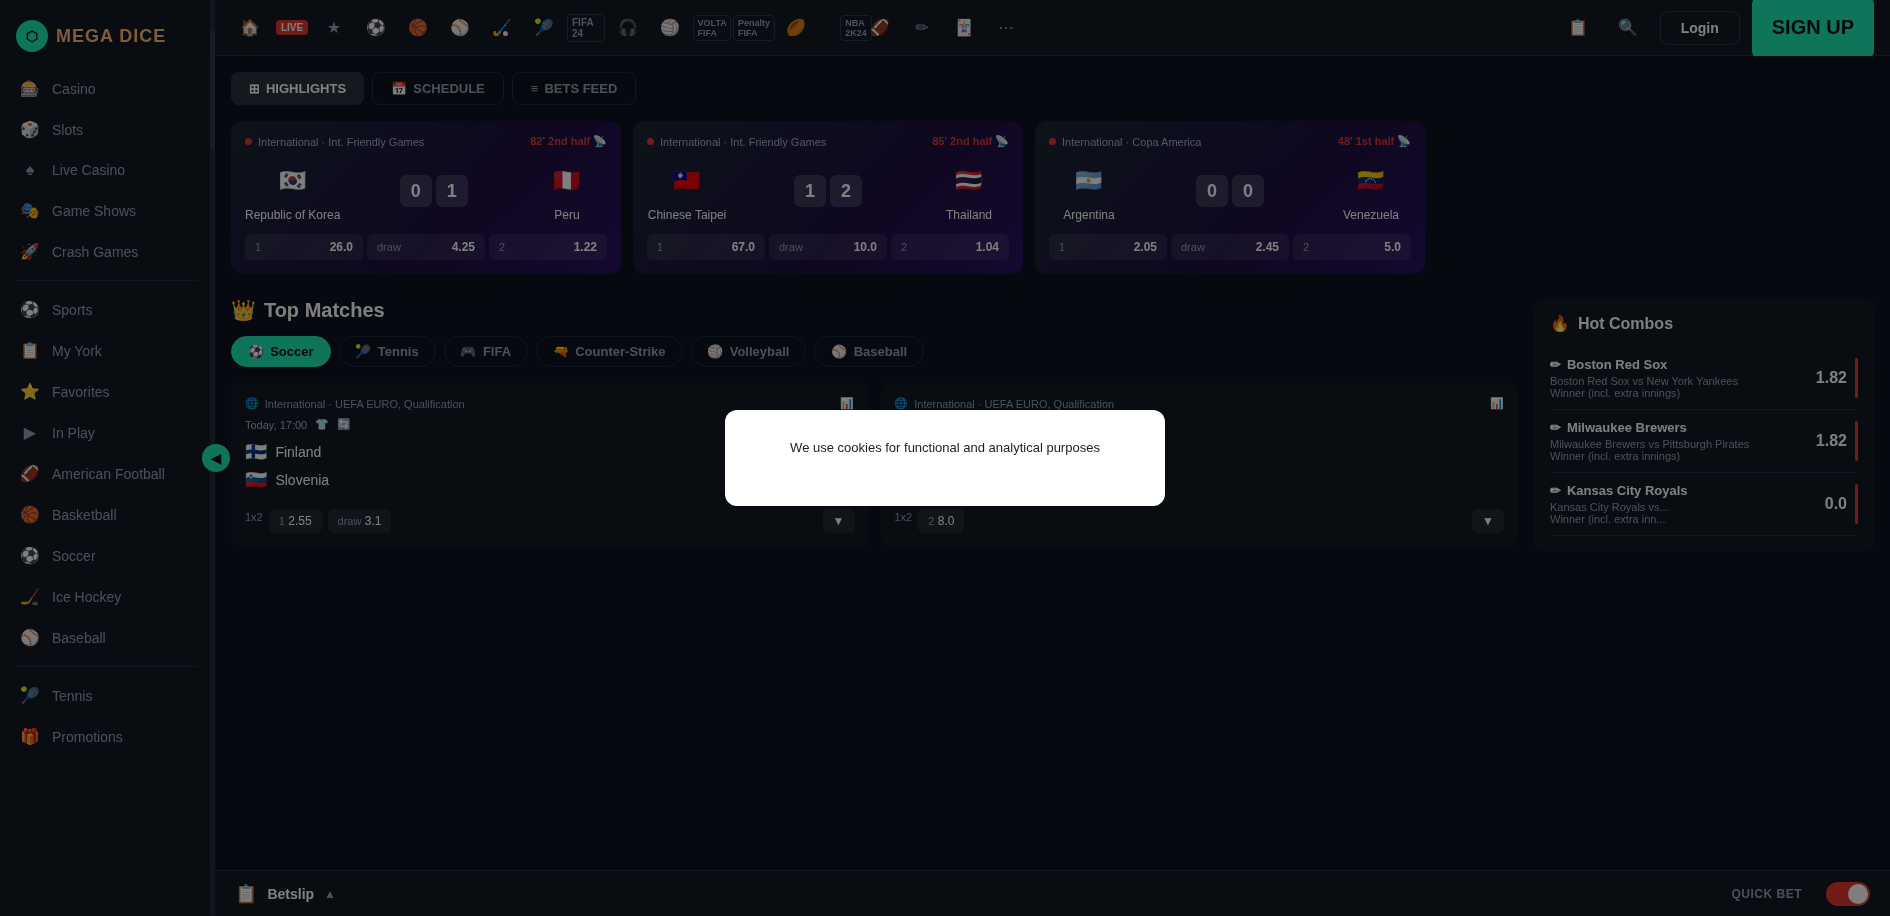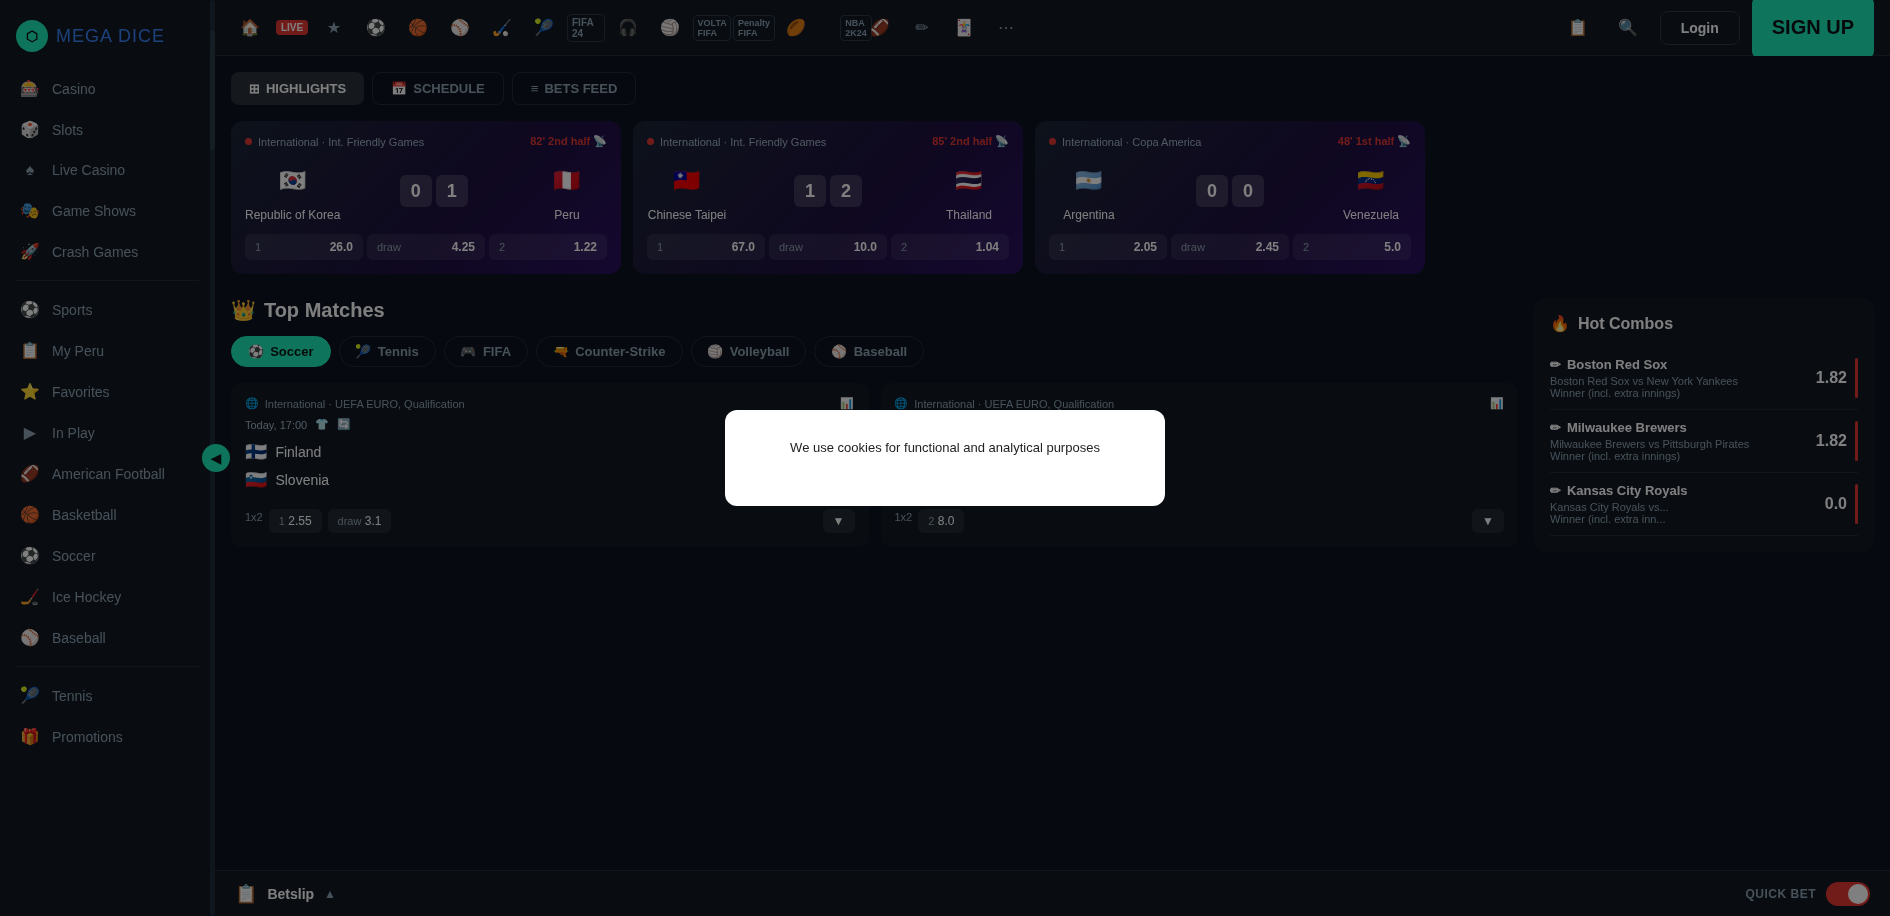--- a/index.html
+++ b/index.html
@@ -5,21 +5,21 @@
     * { margin: 0; padding: 0; box-sizing: border-box; }
     body { background: #0d1117; color: #fff; font-family: 'Segoe UI', Arial, sans-serif; width: 1890px; height: 916px; overflow: hidden; }
 
     
     #sidebar {
       position: fixed; left: 0; top: 0; width: 215px; height: 100%; background: #131a25; z-index: 10;
       display: flex; flex-direction: column; padding: 12px 0;
     }
     .sidebar-logo { padding: 8px 16px 16px; display: flex; align-items: center; gap: 8px; }
     .sidebar-logo-icon { width: 32px; height: 32px; background: #1de9b6; border-radius: 50%; display: flex; align-items: center; justify-content: center; font-size: 14px; color: #0d1117; font-weight: bold; }
-    .sidebar-logo-text { font-size: 18px; font-weight: 400; color: #3b82f6; letter-spacing: 1px; }
+    .sidebar-logo-text { font-size: 18px; font-weight: 700; color: #fdba74; letter-spacing: 1px; }
     .sidebar-item {
       display: flex; align-items: center; gap: 12px; padding: 11px 20px; cursor: pointer;
       font-size: 14px; color: #8fa3b3; transition: color 0.2s;
     }
     .sidebar-item-icon { font-size: 16px; width: 20px; text-align: center; }
     .sidebar-divider { border: none; border-top: 1px solid #1e2d3d; margin: 8px 16px; }
     .sidebar-toggle {
       position: absolute; right: -15px; top: 50%; transform: translateY(-50%);
       width: 28px; height: 28px; background: #1de9b6; border-radius: 50%; display: flex;
       align-items: center; justify-content: center; cursor: pointer; color: #0d1117; font-size: 14px; z-index: 20;
@@ -140,21 +140,21 @@
     
     .betslip-bar {
       position: fixed; bottom: 0; right: 0; width: calc(100% - 215px); background: #131a25;
       height: 46px; display: flex; align-items: center; justify-content: space-between; padding: 0 20px;
       border-top: 1px solid #1e2d3d; z-index: 50;
     }
     .betslip-left { display: flex; align-items: center; gap: 10px; font-size: 14px; font-weight: 600; }
     .betslip-icon { font-size: 18px; color: #fff; }
     .betslip-label { color: #fff; }
     .betslip-caret { color: #8fa3b3; font-size: 12px; }
-    .quick-bet-section { display: flex; align-items: center; gap: 10px; text-align: right; }
+    .quick-bet-section { display: flex; align-items: center; gap: 24px; text-align: right; }
     .quick-bet-label { font-size: 12px; color: #8fa3b3; font-weight: 600; letter-spacing: 0.5px; }
     .toggle-switch { width: 44px; height: 24px; background: #e53935; border-radius: 12px; position: relative; cursor: pointer; }
     .toggle-knob { position: absolute; right: 2px; top: 2px; width: 20px; height: 20px; background: #fff; border-radius: 50%; }
 
     .scroll-bar { position: absolute; right: 0; top: 0; width: 5px; height: 100%; background: #1e2d3d; border-radius: 3px; }
     .scroll-thumb { width: 5px; height: 120px; background: #2a3a4a; border-radius: 3px; position: absolute; top: 30px; }
   </style>
 </head>
 <body>
 
@@ -185,21 +185,21 @@
         <span class="sidebar-item-icon">🚀</span>
         <span>Crash Games</span>
       </div>
       <hr class="sidebar-divider">
       <div class="sidebar-item">
         <span class="sidebar-item-icon">⚽</span>
         <span>Sports</span>
       </div>
       <div class="sidebar-item">
         <span class="sidebar-item-icon">📋</span>
-        <span>My Peru</span>
+        <span>My York</span>
       </div>
       <div class="sidebar-item">
         <span class="sidebar-item-icon">⭐</span>
         <span>Favorites</span>
       </div>
       <div class="sidebar-item">
         <span class="sidebar-item-icon">▶</span>
         <span>In Play</span>
       </div>
       <div class="sidebar-item">

